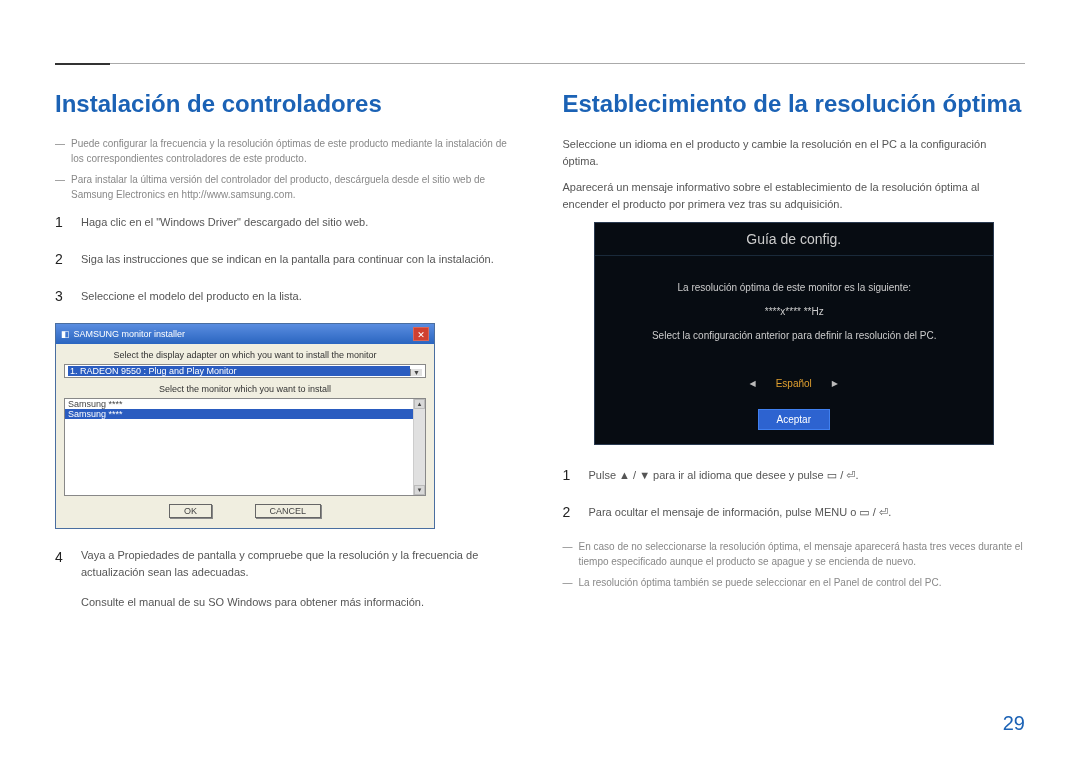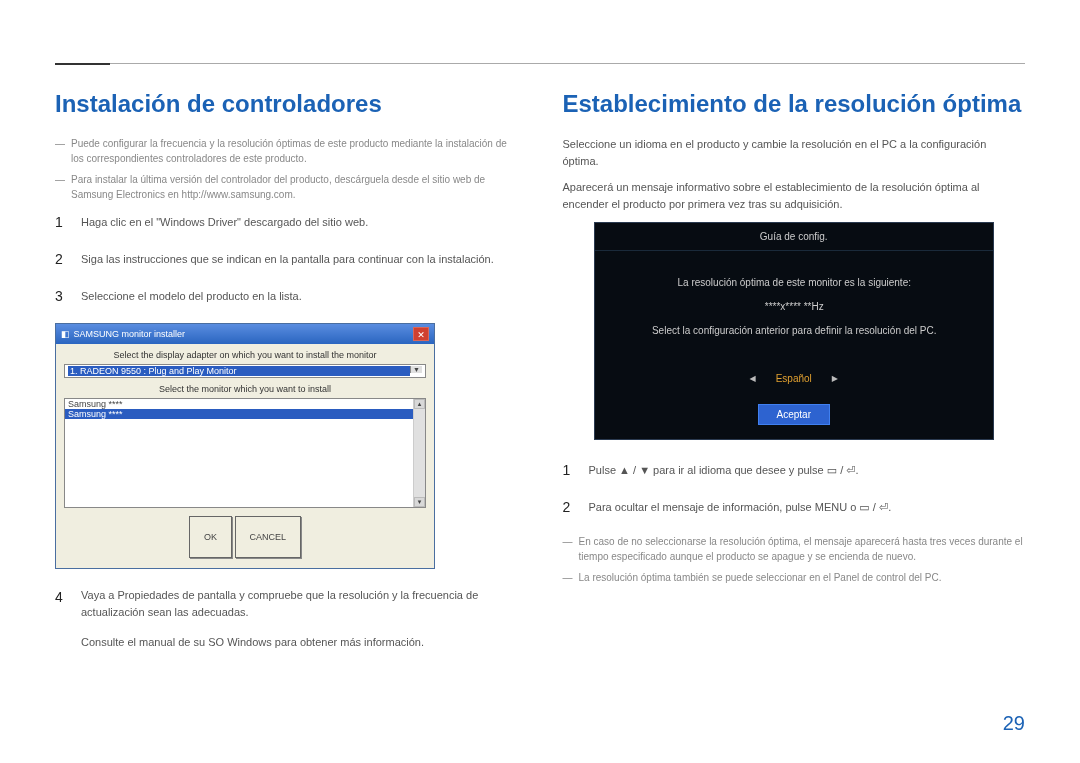--- a/index.html
+++ b/index.html
@@ -104,40 +104,40 @@
   }
   .dlg-label { text-align: center; font-size: 9px; color: #333; margin-bottom: 4px; }
   .combo {
     background: #fff;
     border: 1px solid #888;
     padding: 1px 3px;
     font-size: 9px;
     margin-bottom: 6px;
     display: flex;
     justify-content: space-between;
-    align-items: flex-start;
+    align-items: flex-end;
   }
   .combo-sel {
     background: #2a5cc0;
     color: #fff;
     padding: 0 2px;
     flex: 1;
     font-size: 9px;
   }
   .combo-arrow {
     width: 12px;
     background: #e0e0e0;
     border-left: 1px solid #888;
     text-align: center;
     font-size: 7px;
   }
   .listbox {
     background: #fff;
     border: 1px solid #888;
-    height: 110px;
+    height: 98px;
     font-size: 9px;
     position: relative;
   }
   .listbox .item { padding: 0 3px; }
   .listbox .sel { background: #2a5cc0; color: #fff; }
   .scrollbar {
     position: absolute;
     right: 0; top: 0; bottom: 0;
     width: 12px;
     background: #e0e0e0;
@@ -148,37 +148,37 @@
   }
   .scrollbar div { font-size: 7px; text-align: center; background: #d8d8d8; border: 1px solid #bbb; }
   .dlg-buttons {
     text-align: center;
     padding: 8px 0 4px 0;
   }
   .dlg-buttons span {
     display: inline-block;
     border: 1px solid #666;
     background: #f0eee0;
-    padding: 15px 14px;
-    margin: 0 0;
+    padding: 1px 14px;
+    margin: 0 20px;
     font-size: 9px;
     box-shadow: 1px 1px 0 #888;
   }
   
   .osd {
     width: 400px;
     background: #070c12;
     margin: 10px auto 20px auto;
     border: 1px solid #2a3a50;
     padding-bottom: 14px;
   }
   .osd-title {
     text-align: center;
     color: #ccc;
-    font-size: 10px;
+    font-size: 14px;
     padding: 8px 0;
   }
   .osd-divider { height: 1px; background: #1a2a3a; }
   .osd-body {
     text-align: center;
     color: #ccc;
     font-size: 10px;
     padding: 20px 19px 10px 20px;
     line-height: 2.4;
   }

